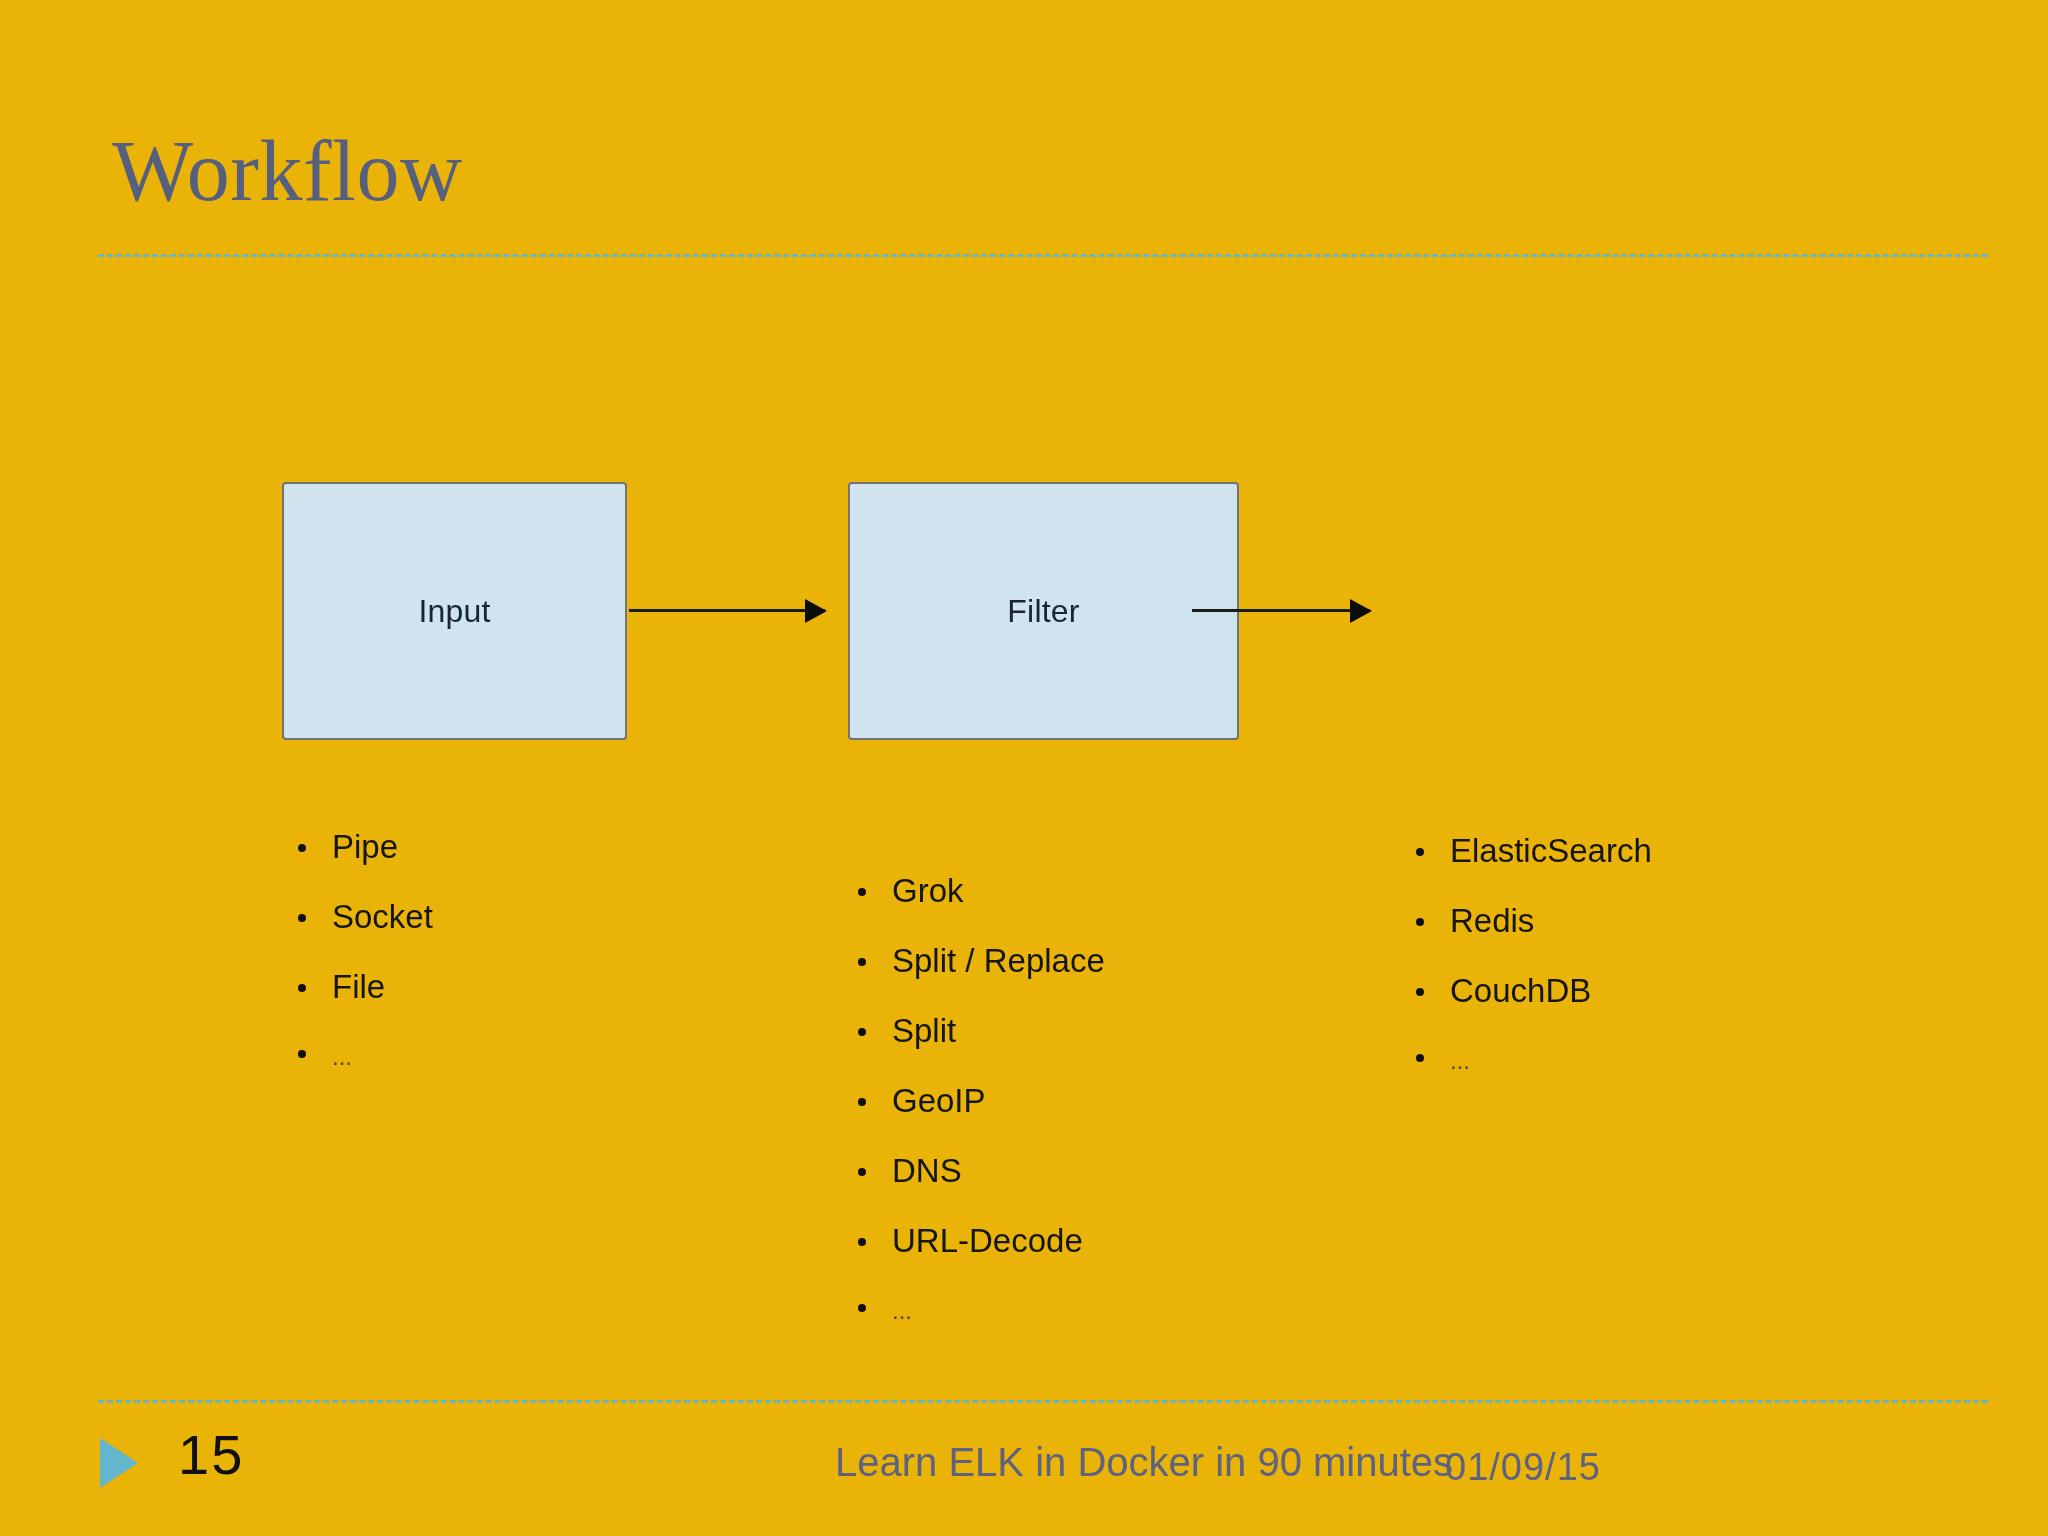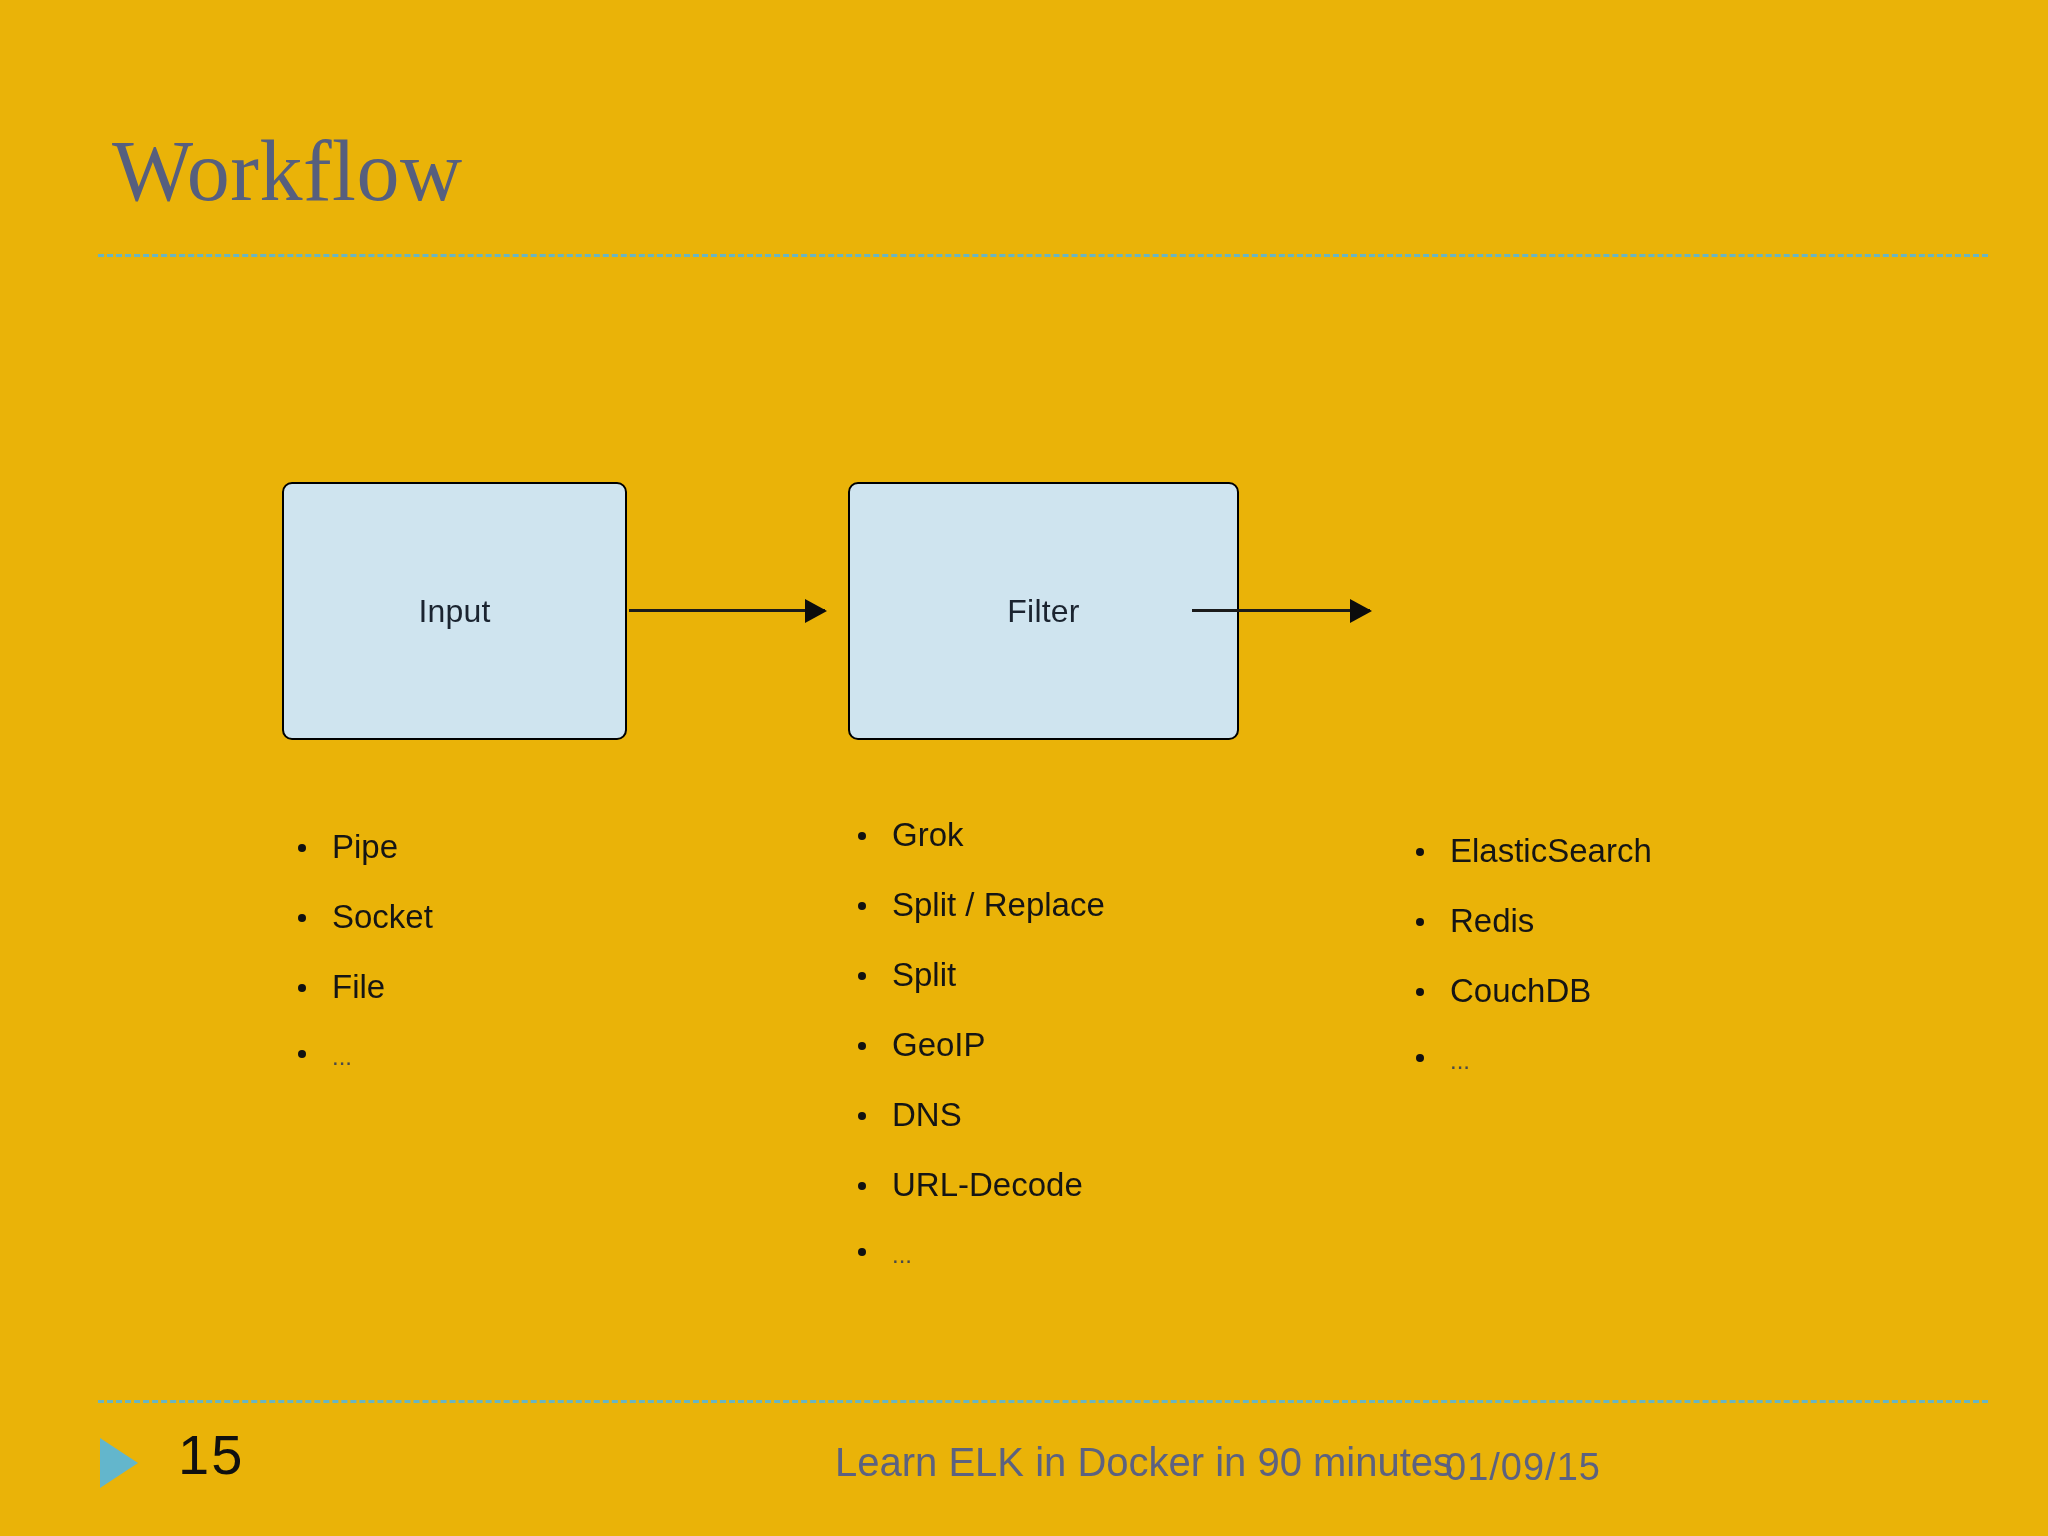--- a/index.html
+++ b/index.html
@@ -64,22 +64,22 @@
     height: 1536px;
     pointer-events: none;
   }
   .diagram > * { pointer-events: auto; }
 
   
   .proc-box {
     position: absolute;
     box-sizing: border-box;
     background: #cfe4ef;
-    border: 2px solid #000000;
-    border-radius: 10px;
+    border: 2px solid #737373;
+    border-radius: 4px;
     display: flex;
     align-items: center;
     justify-content: center;
   }
   .proc-box .proc-label {
     font-family: "Liberation Sans", sans-serif;
     font-size: 32px;
     color: #1b2430;
     letter-spacing: 0.2px;
   }
@@ -137,21 +137,21 @@
     background: #111111;
     border-radius: 50%;
   }
   .bullet-col li.ellipsis {
     font-size: 24px;
     color: #4a4a4a;
   }
   .bullet-col li.ellipsis .bullet-dot { top: 14px; }
 
   .col-input  { left: 290px;  top: 798px; }
-  .col-filter { left: 850px;  top: 786px; }
+  .col-filter { left: 850px;  top: 842px; }
   .col-output { left: 1408px; top: 802px; }
 
   
   .reference {
     position: absolute;
     left: 980px;
     top: 1330px;
     font-family: "Liberation Serif", "DejaVu Serif", serif;
     font-style: italic;
     font-size: 35px;

